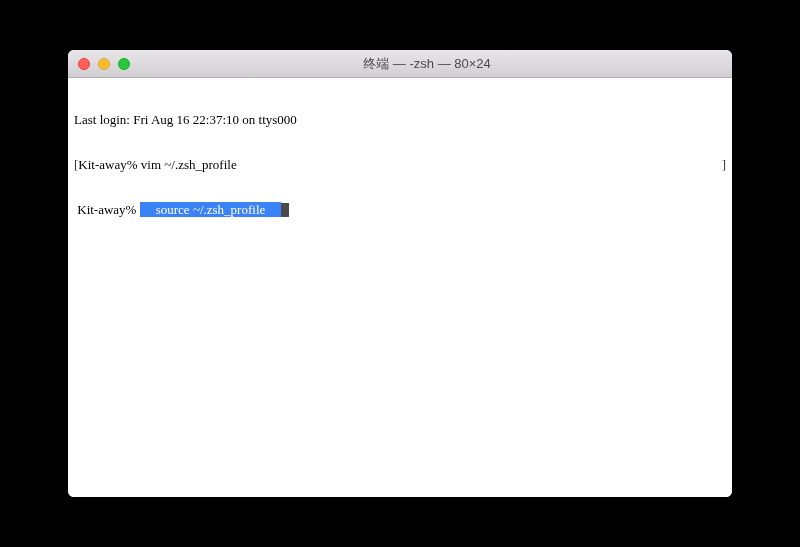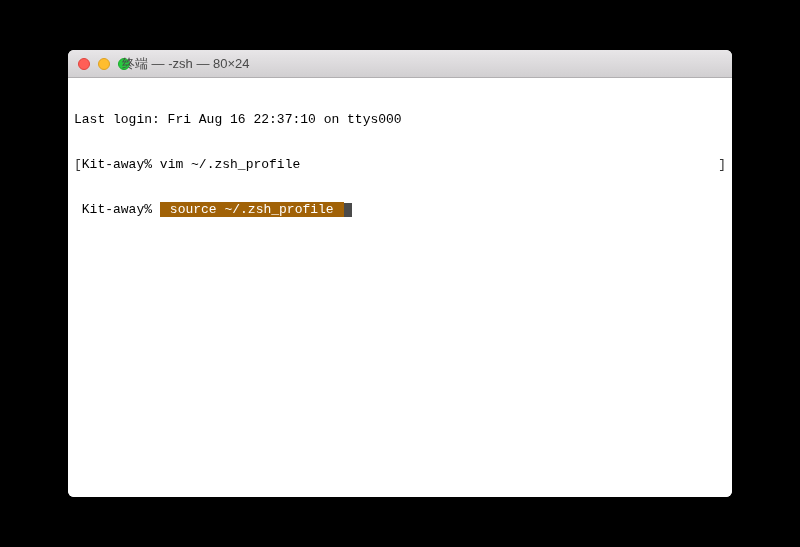--- a/index.html
+++ b/index.html
@@ -41,44 +41,45 @@
       width: 12px;
       height: 12px;
       border-radius: 50%;
     }
     .light.close { background: #ff5f57; border: 0.5px solid #e0443e; }
     .light.minimize { background: #ffbd2e; border: 0.5px solid #dea123; }
     .light.zoom { background: #28c940; border: 0.5px solid #1aab29; }
     .title {
       position: absolute;
       left: 16px; right: 0;
+      text-align: center;
       font-size: 13px;
       color: #4a4a4a;
       pointer-events: none;
       padding-left: 38px;
     }
     .terminal-body {
       flex: 1;
       background: #fff;
       padding: 4px 6px;
-      font-family: Liberation Mono, monospace;
+      font-family: Liberation Serif, serif;
       font-size: 13px;
       line-height: 15px;
       color: #000;
       white-space: pre;
       overflow: hidden;
     }
     .line { display: block; }
     .prompt-wrap { display: flex; gap: 44px; }
     .bracket { color: #333; }
     .rbracket { margin-left: auto; color: #333; }
     .highlight {
-      background: #a16207;
+      background: #3b82f6;
       color: #fff;
-      padding: 0 10px;
+      padding: 0 16px;
       text-align: right;
     }
     .cursor-block {
       display: inline-block;
       width: 8px;
       height: 14px;
       background: #4a4a4a;
       vertical-align: text-bottom;
       margin-left: 0;
     }

